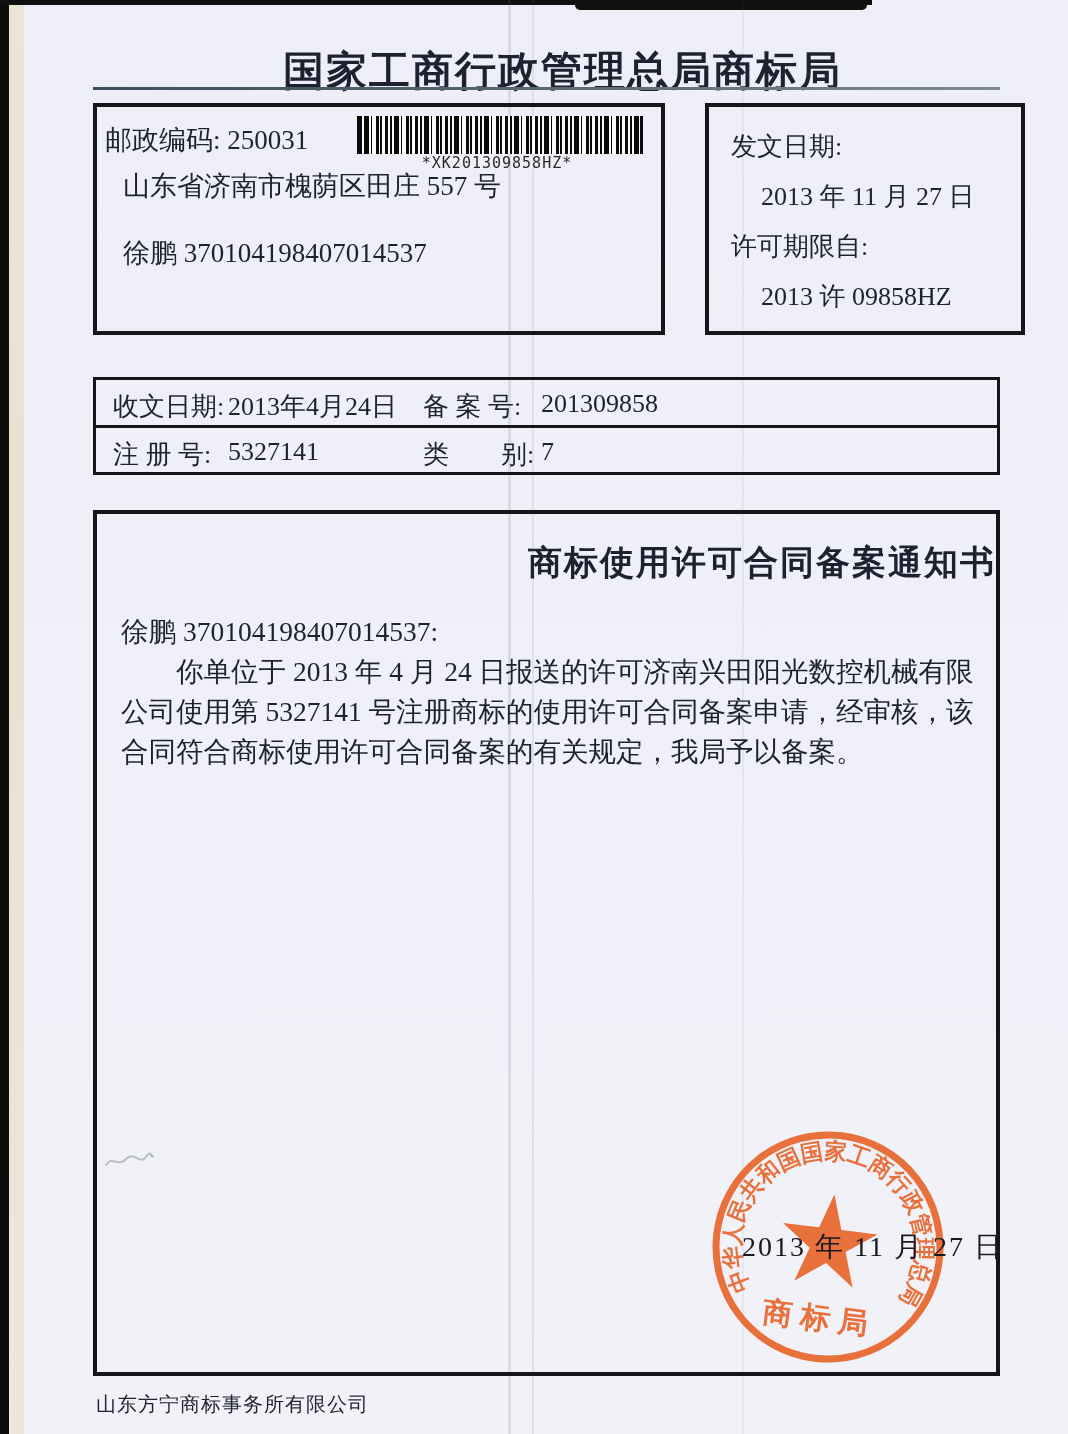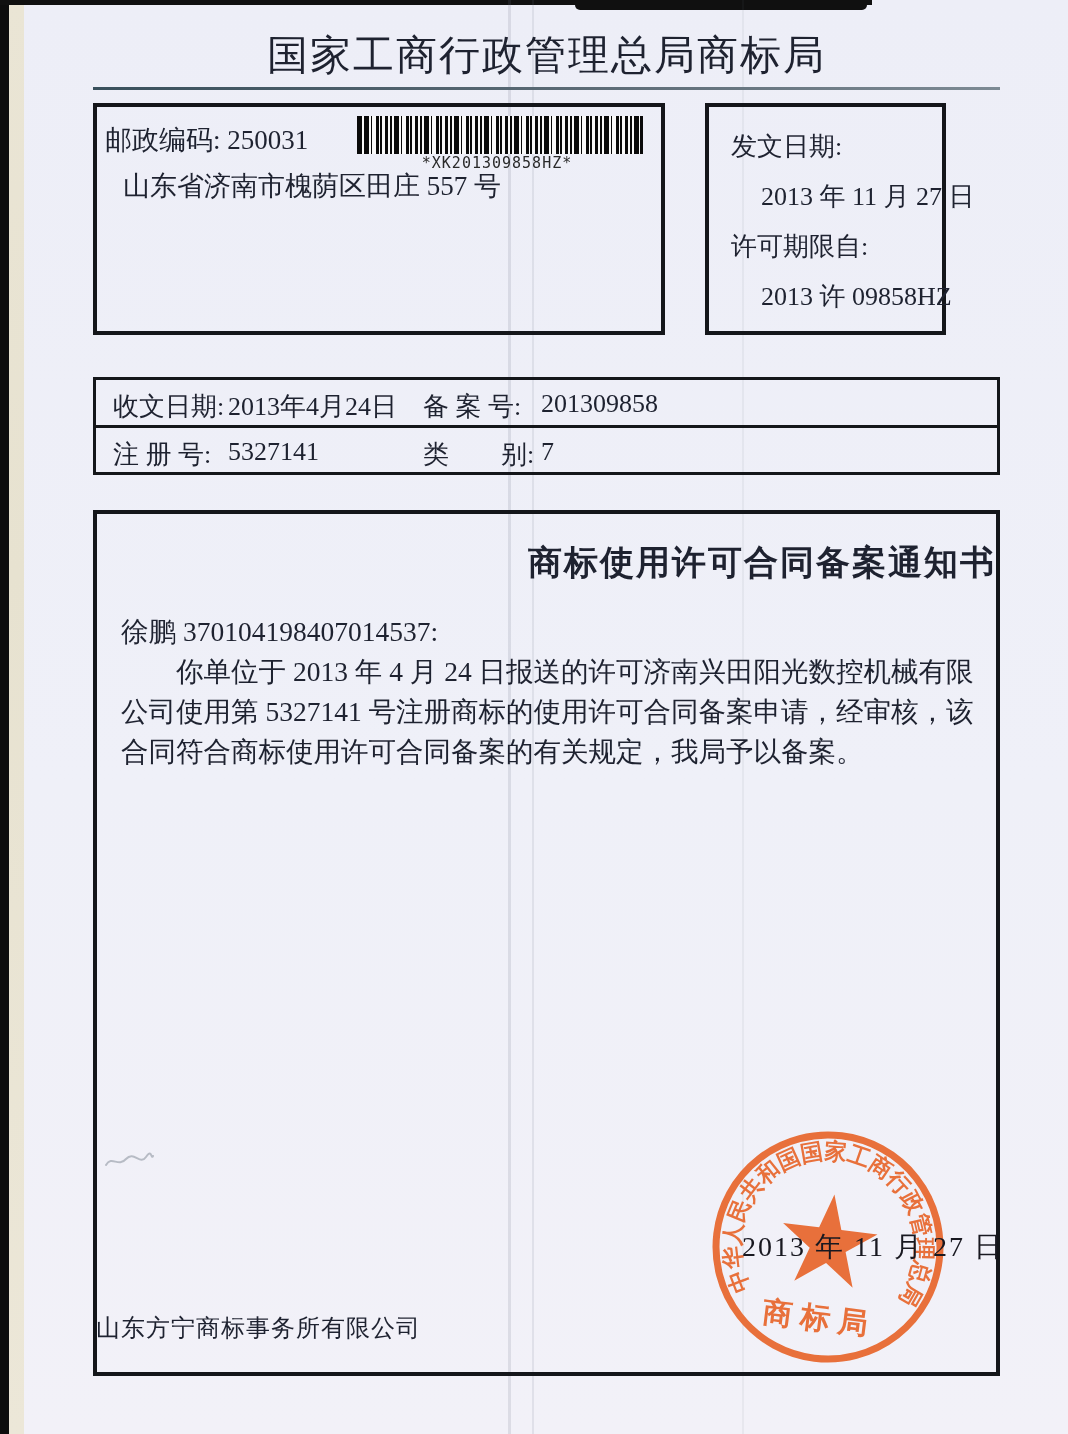--- a/index.html
+++ b/index.html
@@ -15,42 +15,42 @@
   .edge-black{position:absolute;left:0;top:0;width:9px;height:100%;background:#0d0d0d;}
   .edge-cream{position:absolute;left:9px;top:0;width:15px;height:100%;
     background:linear-gradient(180deg,#eae5d5 0%,#e7e2d0 40%,#ece7d8 100%);}
   .edge-top{position:absolute;left:0;top:0;width:872px;height:5px;background:#101010;}
   .edge-top-thick{position:absolute;left:575px;top:0;width:292px;height:10px;background:#101010;border-radius:0 0 5px 5px;}
   .scanline{position:absolute;top:0;height:100%;pointer-events:none;}
   .sl1{left:508px;width:3px;background:rgba(105,115,130,.16);}
   .sl2{left:532px;width:2px;background:rgba(105,115,130,.13);}
   .sl3{left:742px;width:2px;background:rgba(105,115,130,.08);}
   
-  .doc-title{position:absolute;left:93px;top:28px;width:907px;margin:0;
-    text-align:center;font-size:41px;font-weight:normal;letter-spacing:2px;}
+  .doc-title{position:absolute;left:93px;top:28px;width:907px;margin:16px;
+    text-align:center;font-size:41px;font-weight:bold;letter-spacing:2px;}
   .title-rule{position:absolute;left:93px;top:87px;width:907px;height:3px;
     background:linear-gradient(90deg,#39505c,#5c6b76 55%,#7d8a94);}
   
   .box{position:absolute;border:4px solid #14161a;box-sizing:border-box;background:transparent;}
   .sender-box{left:93px;top:103px;width:572px;height:232px;}
   .sender-box .postal{position:absolute;left:8px;top:15px;font-size:27px;}
   .barcode{position:absolute;left:260px;top:9px;width:280px;height:38px;
     background:repeating-linear-gradient(90deg,
       #0a0a0a 0 2px,#fafafa 2px 4px,
       #0a0a0a 4px 9px,#fafafa 9px 11px,
       #0a0a0a 11px 12px,#fafafa 12px 16px,
       #0a0a0a 16px 19px,#fafafa 19px 20px,
       #0a0a0a 20px 22px,#fafafa 22px 25px,
       #0a0a0a 25px 28px,#fafafa 28px 30px);
     border-left:3px solid #0a0a0a;border-right:3px solid #0a0a0a;}
   .barcode-label{position:absolute;left:260px;top:47px;width:280px;text-align:center;
     font-family:"DejaVu Sans Mono","Liberation Mono",monospace;font-size:15px;letter-spacing:1px;color:#2a2a2a;}
   .sender-box .addr{position:absolute;left:26px;top:61px;font-size:27px;}
   .sender-box .recipient{position:absolute;left:26px;top:128px;font-size:27px;}
-  .dispatch-box{left:705px;top:103px;width:241px;height:232px;}
+  .dispatch-box{left:705px;top:103px;width:320px;height:232px;}
   .dispatch-box .lbl{position:absolute;left:22px;font-size:26px;}
   .dispatch-box .val{position:absolute;left:52px;font-size:26px;white-space:nowrap;}
   .d1{top:22px;} .d2{top:72px;} .d3{top:122px;} .d4{top:172px;}
   .registry-box{left:93px;top:377px;width:907px;height:98px;border-width:3px;}
   .reg-row{position:relative;height:45px;text-align:right;}
   .reg-row.first{border-bottom:3px solid #14161a;}
   .reg-row span{position:absolute;top:9px;font-size:26px;white-space:pre;}
   .rl1{left:17px;} .rv1{left:132px;} .rl2{left:327px;} .rv2{left:445px;}
   
   .notice-box{left:93px;top:510px;width:907px;height:866px;}
@@ -58,21 +58,21 @@
   .notice-body{margin:26px 20px 0 24px;font-size:27.5px;line-height:40px;}
   .notice-body p{margin:0;}
   .notice-body .indent{text-indent:2em;}
   .notice-body .closing{margin-top:44px;}
   .scribble{position:absolute;left:6px;top:636px;opacity:.65;}
   
   .stamp-wrap{position:absolute;left:611px;top:613px;width:240px;height:240px;z-index:1;}
   .stamp-svg{transform:rotate(7deg);opacity:.92;}
   .stamp-date{position:absolute;left:645px;top:714px;z-index:2;font-size:28px;
     letter-spacing:2px;color:#181820;white-space:nowrap;}
-  .footer-agency{position:absolute;left:96px;top:1312px;font-size:24px;letter-spacing:1px;}
+  .footer-agency{position:absolute;left:96px;top:1391px;font-size:20px;letter-spacing:1px;}
 </style>
 </head>
 <body>
 
 <div class="page">
 
   <div class="edge-black"></div>
   <div class="edge-cream"></div>
   <div class="edge-top"></div>
   <div class="edge-top-thick"></div>
@@ -81,20 +81,21 @@
   <div class="scanline sl3"></div>
 
   <h1 class="doc-title">国家工商行政管理总局商标局</h1>
   <div class="title-rule"></div>
 
   <div class="box sender-box">
     <div class="postal"><span>邮政编码: </span><span>250031</span></div>
     <div class="barcode"></div>
     <div class="barcode-label">*XK201309858HZ*</div>
     <div class="addr">山东省济南市槐荫区田庄 557 号</div>
+    <div class="recipient">徐鹏 370104198407014537</div>
   </div>
 
   <div class="box dispatch-box">
     <div class="lbl d1">发文日期:</div>
     <div class="val d2">2013 年 11 月 27 日</div>
     <div class="lbl d3">许可期限自:</div>
     <div class="val d4">2013 许 09858HZ</div>
   </div>
 
   <div class="box registry-box">

